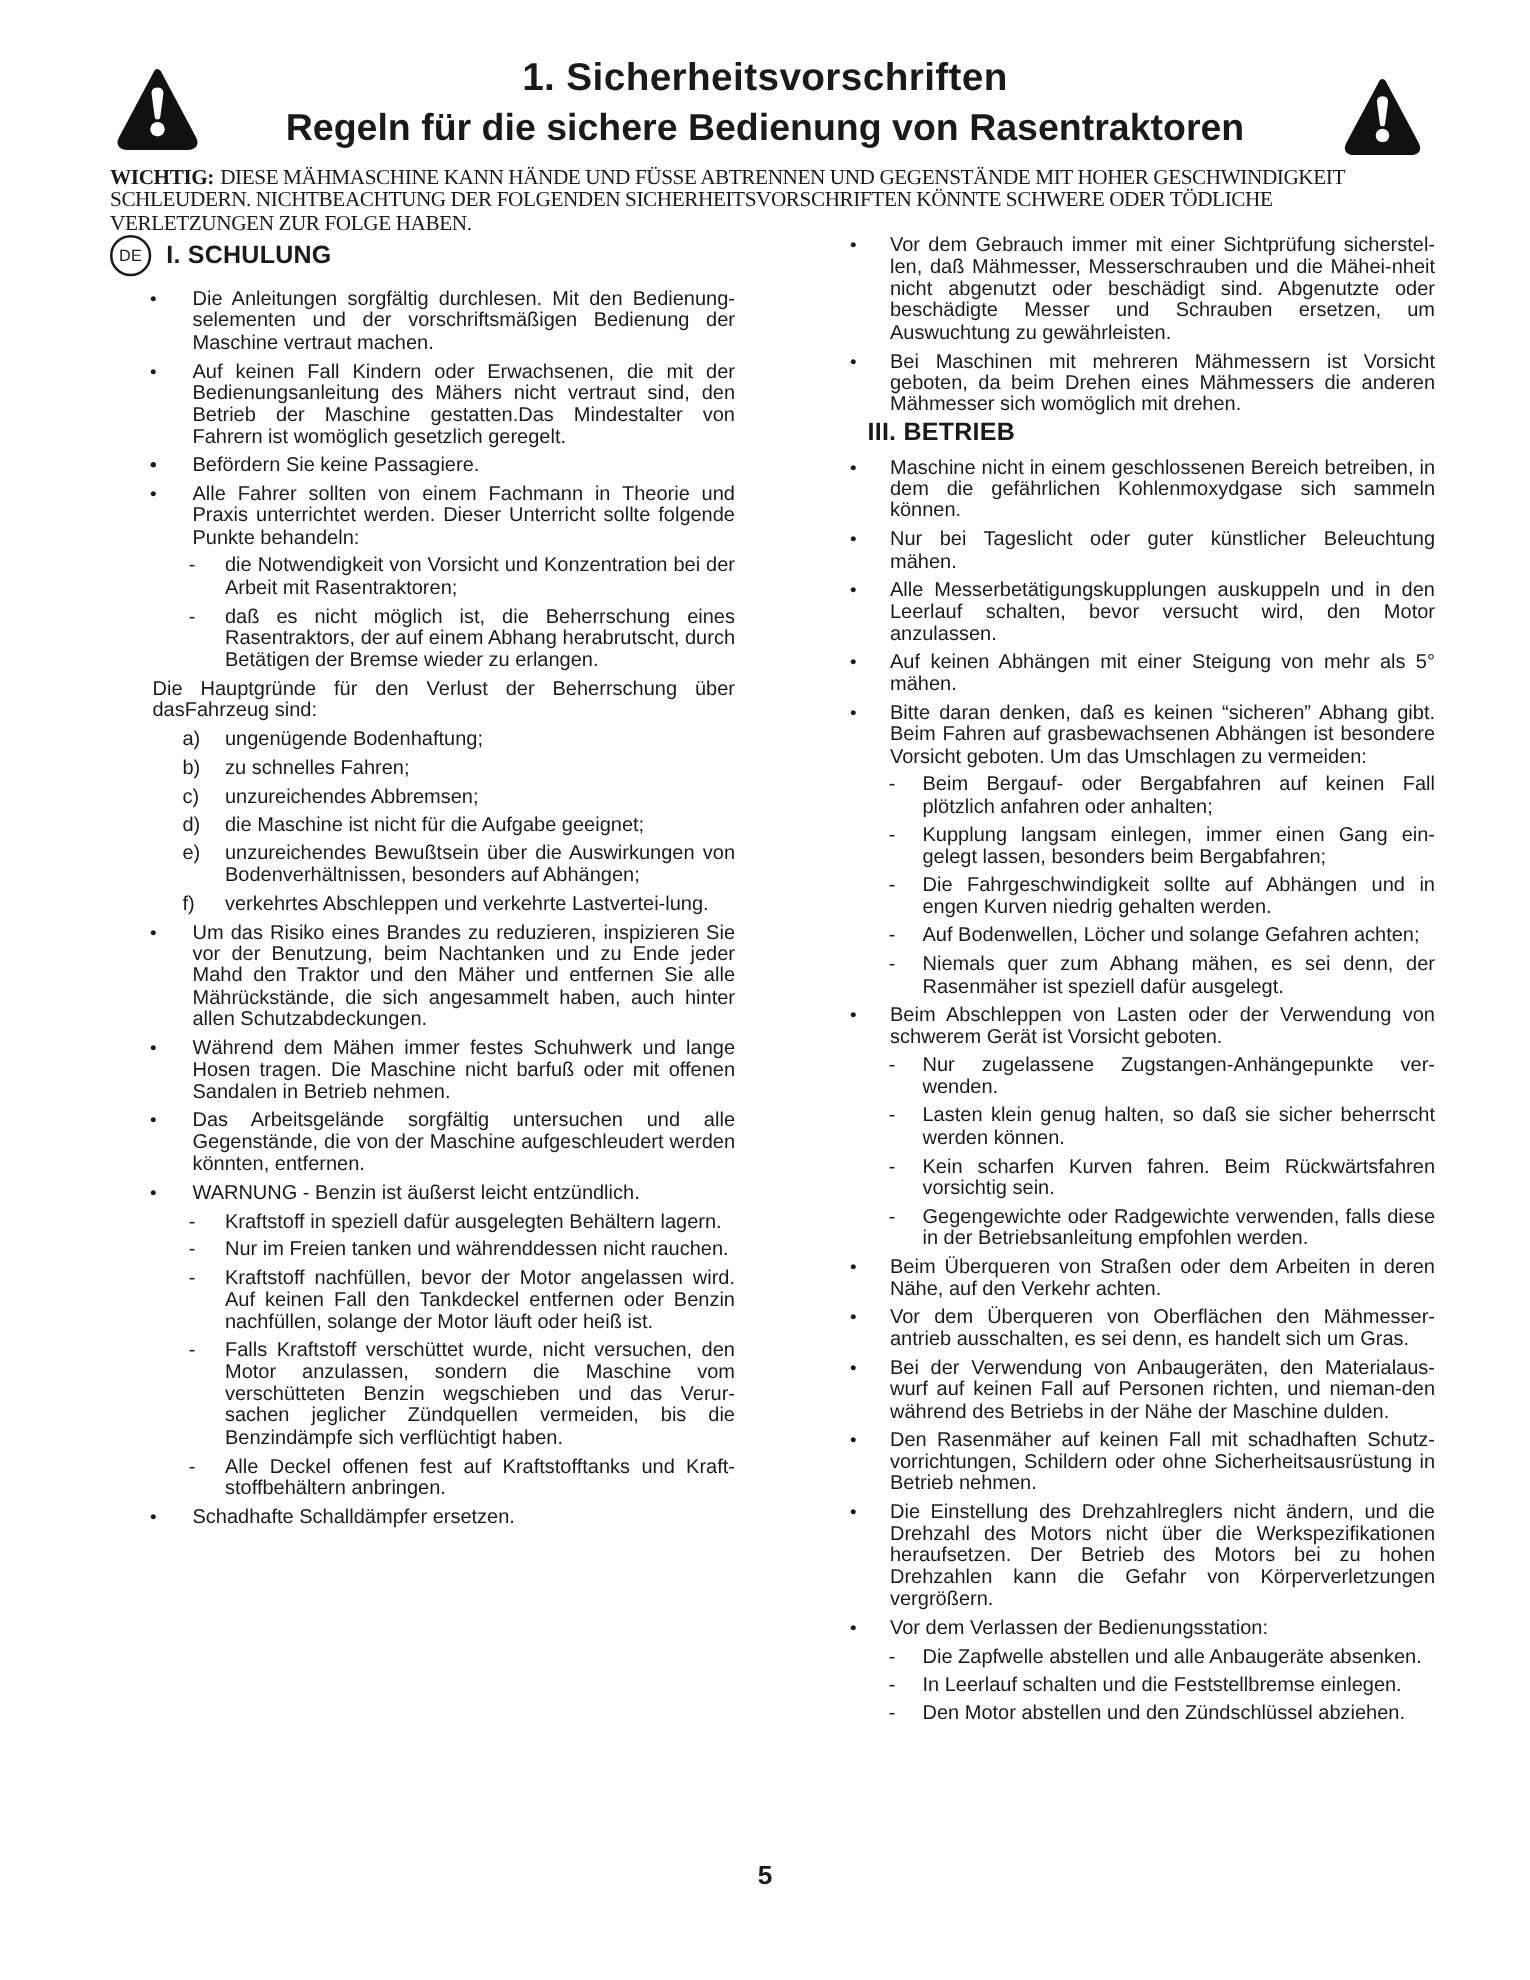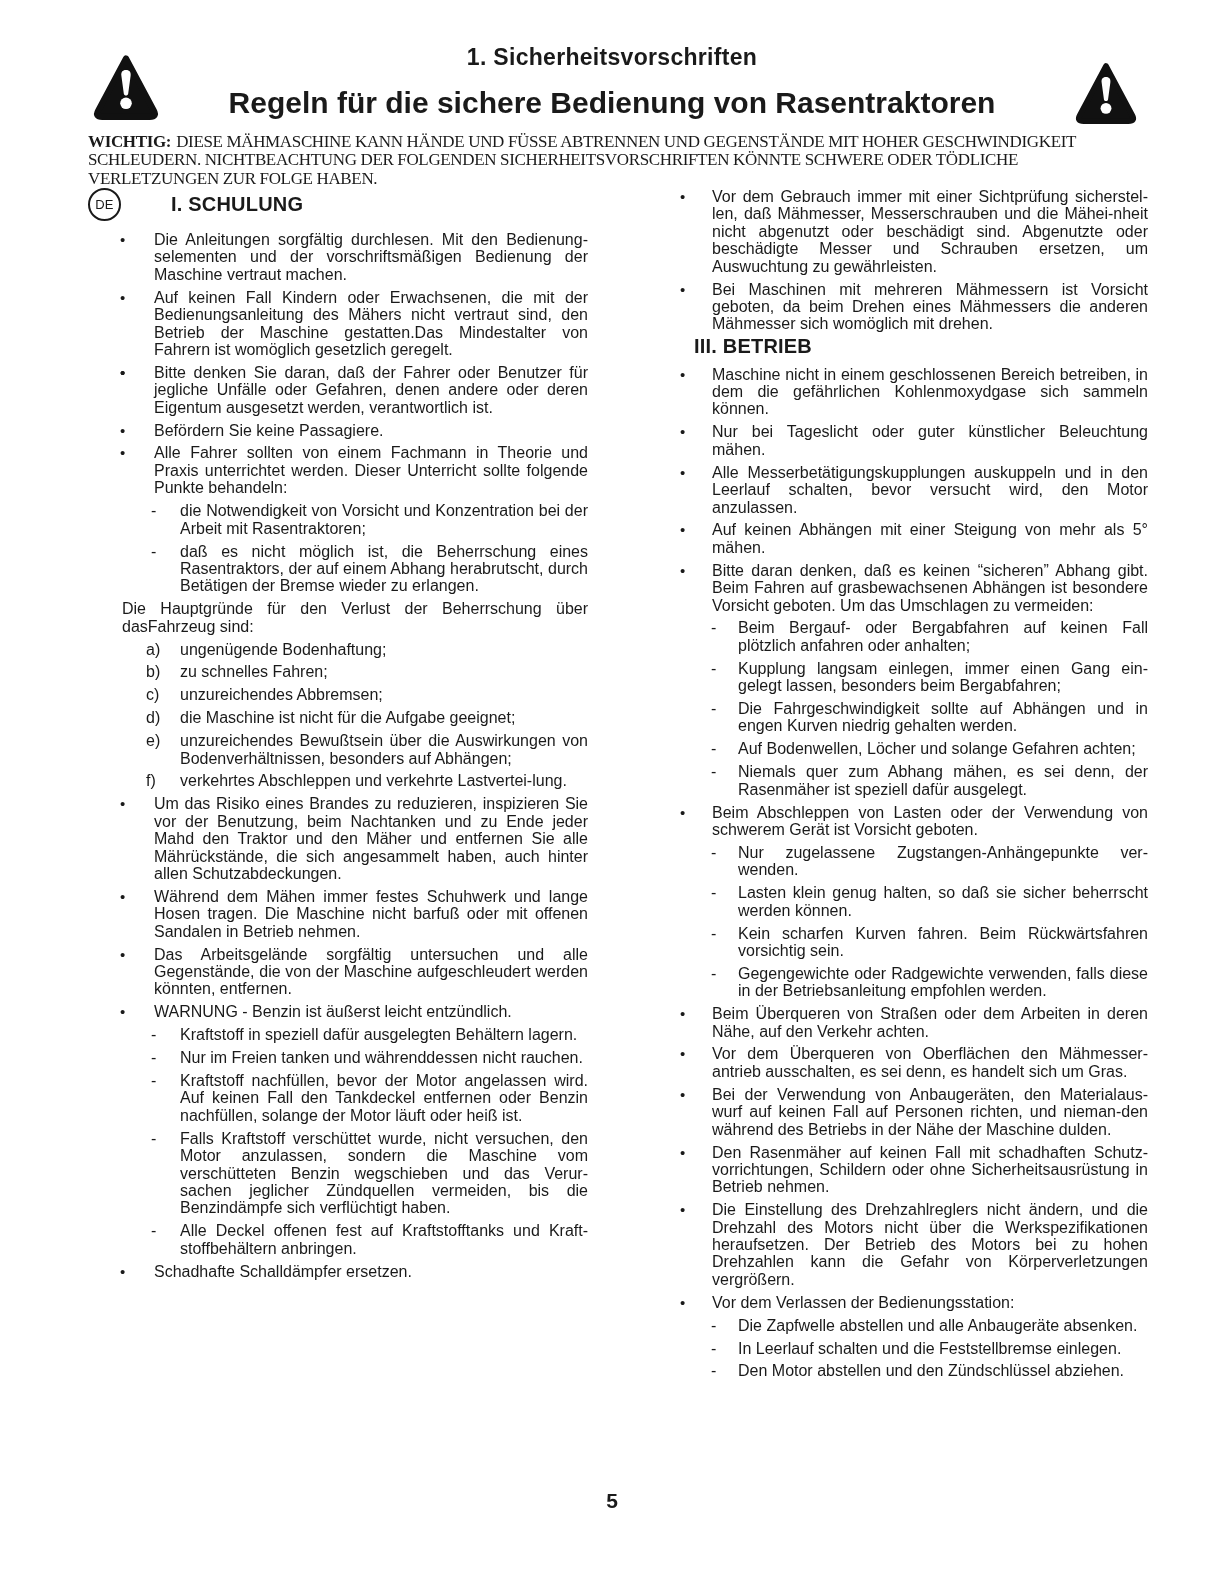--- a/index.html
+++ b/index.html
@@ -7,21 +7,21 @@
     position:relative; width:1224px; height:1584px; margin:0 auto;
     background:#ffffff; color:#1a1a1a;
     font-family:"Liberation Sans","DejaVu Sans",sans-serif;
     overflow:hidden;
   }
   .tri { position:absolute; }
   .tri-left  { left:92px;  top:52px; }
   .tri-right { left:1074px; top:57px; }
   .title {
     position:absolute; top:44px; left:0; right:0; margin:0;
-    text-align:center; font-size:23px; font-weight:bold; letter-spacing:0.3px;
+    text-align:center; font-size:31px; font-weight:bold; letter-spacing:0.3px;
   }
   .subtitle {
     position:absolute; top:86px; left:0; right:0; margin:0;
     text-align:center; font-size:30px; font-weight:bold;
   }
   .important {
     position:absolute; left:88px; top:133px; width:1058px; margin:0;
     font-size:17px; line-height:18.4px; letter-spacing:-0.35px;font-family:Liberation Serif, serif;
   }
   .important b { margin-right:5px; }
@@ -36,21 +36,21 @@
   #col-left  .letter { padding-left:92px; } #col-left  .letter > .marker { left:58px; }
   #col-left  .para   { padding-left:34px; }
   #col-right .bullet { padding-left:40px; } #col-right .bullet > .marker { left:8px;  }
   #col-right .dash   { padding-left:66px; } #col-right .dash   > .marker { left:39px; }
   .sec-heading {
     display:flex; align-items:center; font-weight:bold; font-size:20px;
     margin:15px 0 10px 0; letter-spacing:0.2px; text-align:left;
   }
   #col-left  .sec-heading { padding-left:34px; }
   #col-right .sec-heading { padding-left:22px; margin-top:3px; }
-  .sec-heading.with-badge { padding-left:0 !important; margin-top:0 !important;gap:38px; }
+  .sec-heading.with-badge { padding-left:0 !important; margin-top:0 !important; }
   .sec-heading:first-child { margin-top:0; }
   .lang-badge {
     flex:none; width:29px; height:29px; margin-right:12px;
     border:2px solid #1a1a1a; border-radius:50%;
     display:inline-flex; align-items:center; justify-content:center;
     font-size:13px; font-weight:normal; letter-spacing:0.3px;
   }
   .page-number {
     position:absolute; top:1489px; left:0; right:0;
     text-align:center; font-size:21px; font-weight:bold;
@@ -83,21 +83,21 @@
   <p class="important"><b>WICHTIG:</b><span>DIESE MÄHMASCHINE KANN HÄNDE UND FÜSSE ABTRENNEN UND GEGENSTÄNDE MIT HOHER GESCHWINDIGKEIT SCHLEUDERN. NICHTBEACHTUNG DER FOLGENDEN SICHERHEITSVORSCHRIFTEN KÖNNTE SCHWERE ODER TÖDLICHE VERLETZUNGEN ZUR FOLGE HABEN.</span></p>
 
   <div class="col" id="col-left">
       <div class="sec-heading with-badge">
         <span class="lang-badge">DE</span>
         <span>I. SCHULUNG</span>
       </div>
       <div class="item bullet"><span class="marker">•</span><span class="text">Die Anleitungen sorgfältig durchlesen. Mit den Bedienung-selementen und der vorschriftsmäßigen Bedienung der Maschine vertraut machen.</span></div>
       <div class="item bullet"><span class="marker">•</span><span class="text">Auf keinen Fall Kindern oder Erwachsenen, die mit der Bedienungsanleitung des Mähers nicht vertraut sind, den Betrieb der Maschine gestatten.Das Mindestalter von Fahrern ist womöglich gesetzlich geregelt.</span></div>
       <div class="item bullet"><span class="marker">•</span></div>
-      <div class="item bullet"><span class="marker">•</span><span class="text">Bitte denken Sie daran, daß der Fahrer oder Benutzer für jegliche Unfälle oder Gefahren, denen andere oder deren Eigentum ausgesetzt werden, verantwortlich ist.</span></div>
+      <div class="item bullet"><span class="marker">•</span></div>
       <div class="item bullet"><span class="marker">•</span><span class="text">Befördern Sie keine Passagiere.</span></div>
       <div class="item bullet"><span class="marker">•</span><span class="text">Alle Fahrer sollten von einem Fachmann in Theorie und Praxis unterrichtet werden. Dieser Unterricht sollte folgende Punkte behandeln:</span></div>
       <div class="item dash"><span class="marker">-</span><span class="text">die Notwendigkeit von Vorsicht und Konzentration bei der Arbeit mit Rasentraktoren;</span></div>
       <div class="item dash"><span class="marker">-</span><span class="text">daß es nicht möglich ist, die Beherrschung eines Rasentraktors, der auf einem Abhang herabrutscht, durch Betätigen der Bremse wieder zu erlangen.</span></div>
       <div class="item para"><span class="text">Die Hauptgründe für den Verlust der Beherrschung über dasFahrzeug sind:</span></div>
       <div class="item letter"><span class="marker">a)</span><span class="text">ungenügende Bodenhaftung;</span></div>
       <div class="item letter"><span class="marker">b)</span><span class="text">zu schnelles Fahren;</span></div>
       <div class="item letter"><span class="marker">c)</span><span class="text">unzureichendes Abbremsen;</span></div>
       <div class="item letter"><span class="marker">d)</span><span class="text">die Maschine ist nicht für die Aufgabe geeignet;</span></div>
       <div class="item letter"><span class="marker">e)</span><span class="text">unzureichendes Bewußtsein über die Auswirkungen von Bodenverhältnissen, besonders auf Abhängen;</span></div>

